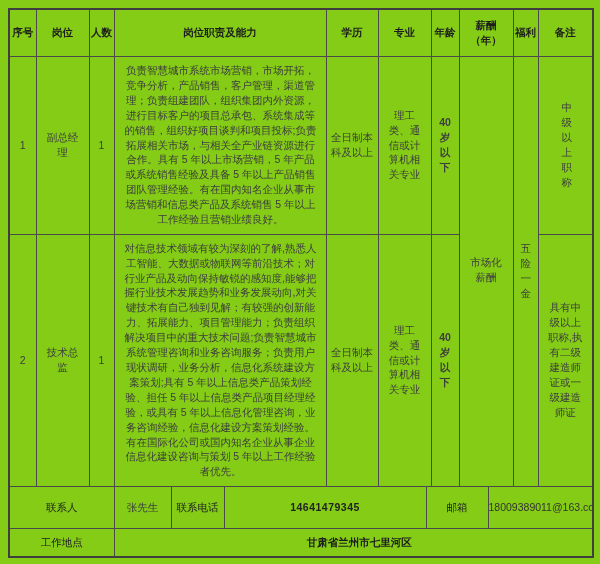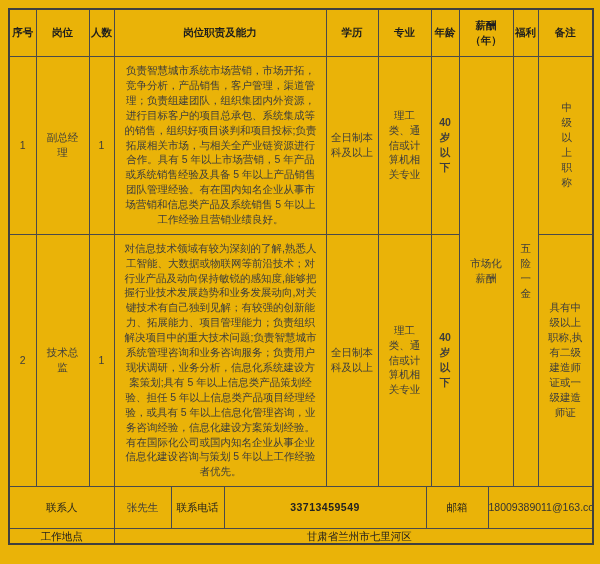--- a/index.html
+++ b/index.html
@@ -1,58 +1,58 @@
 <!DOCTYPE html>
 <html><head>
 <meta charset="utf-8">
 <style>
   * { margin: 0; padding: 0; box-sizing: border-box; }
   html, body { width: 600px; height: 564px; background: #ffffff; }
   body { font-family: "Liberation Sans", "DejaVu Sans", sans-serif; color: #3d3d3d; }
-  .page { width: 600px; height: 564px; padding: 8px; background: #eab308; }
+  .page { width: 600px; height: 564px; padding: 8px; background: #84cc16; }
   table.grid {
     width: 584px;
     table-layout: fixed;
     border-collapse: collapse;
     border: 2px solid #3f3f3f;
   }
   table.grid td {
     border: 1px solid #4a4a4a;
     vertical-align: middle;
     font-size: 10.5px;
     line-height: 1.42;
     text-align: center;
     overflow: hidden;
   }
   td.hdr { font-weight: bold; font-size: 11px; color: #1d1d1d; padding: 2px 1px; }
   tr.r-header td { height: 47px; }
   tr.r-1 > td { height: 178px; }
   tr.r-2 > td { height: 252px; }
   tr.r-contact > td { height: 42px; }
-  tr.r-location > td { height: 16px; }
+  tr.r-location > td { height: 29px; }
   td.duties {
     text-align: justify;
     text-justify: inter-character;
     vertical-align: middle;
     padding: 4px 6px 4px 7px;
     line-height: 1.45;
   }
   td.pos-cell { padding: 0 8px; line-height: 1.6; }
   td.small-wrap { padding: 0 6px; text-align: justify; text-justify: inter-character; line-height: 1.7; }
   td.small-wrap2 { padding: 0 5px; text-align: left; line-height: 1.7; font-weight: bold; }
   td.edu-cell { padding: 8px 4px; line-height: 1.6; }
-  td.salary-cell { padding: 5px 8px; line-height: 1.7; }
+  td.salary-cell { padding: 5px 8px; line-height: 1.7; font-family: Liberation Serif, serif; }
   td.welfare-cell { padding: 3px 7px; line-height: 2.05; }
   td.note-cell { padding: 0 9px; text-align: justify; text-justify: inter-character; line-height: 1.75; margin-left: 15px; }
   td.note-center { padding: 0 23px; text-align: justify; text-justify: inter-character; line-height: 1.75; }
   td.bold-label { font-weight: normal; font-size: 11px; color: #1d1d1d; }
   td.phone-cell { font-weight: bold; font-size: 11.5px; color: #222; letter-spacing: 0.5px; }
   td.email-cell { font-size: 9.5px; color: #333; }
   td.name-cell { font-size: 10.5px; }
-  td.loc-value { font-weight: normal; font-size: 11.5px; color: #1d1d1d; text-align: left; padding-left: 12px; }
+  td.loc-value { font-weight: bold; font-size: 11.5px; color: #1d1d1d; text-align: left; padding-left: 12px; }
 </style>
 </head>
 <body>
 
 <div class="page">
   <table class="grid">
     <colgroup>
       <col style="width:27px">
         <col style="width:53px">
         <col style="width:25px">
@@ -104,21 +104,21 @@
       <td class="edu-cell">全日制本科及以上</td>
       <td class="small-wrap" colspan="2">理工类、通信或计算机相关专业</td>
       <td class="small-wrap2">40岁以下</td>
       <td class="note-cell">具有中级以上职称,执有二级建造师证或一级建造师证</td>
     </tr>
 
     <tr class="r-contact">
       <td class="bold-label" colspan="3">联系人</td>
       <td class="name-cell">张先生</td>
       <td class="bold-label">联系电话</td>
-      <td class="phone-cell" colspan="3">33713459549</td>
+      <td class="phone-cell" colspan="3">14641479345</td>
       <td class="bold-label" colspan="3">邮箱</td>
       <td class="email-cell" colspan="3">18009389011@163.com</td>
     </tr>
 
     <tr class="r-location">
       <td class="bold-label" colspan="3">工作地点</td>
       <td class="loc-value" colspan="11">甘肃省兰州市七里河区</td>
     </tr>
   </tbody>
     </table>

